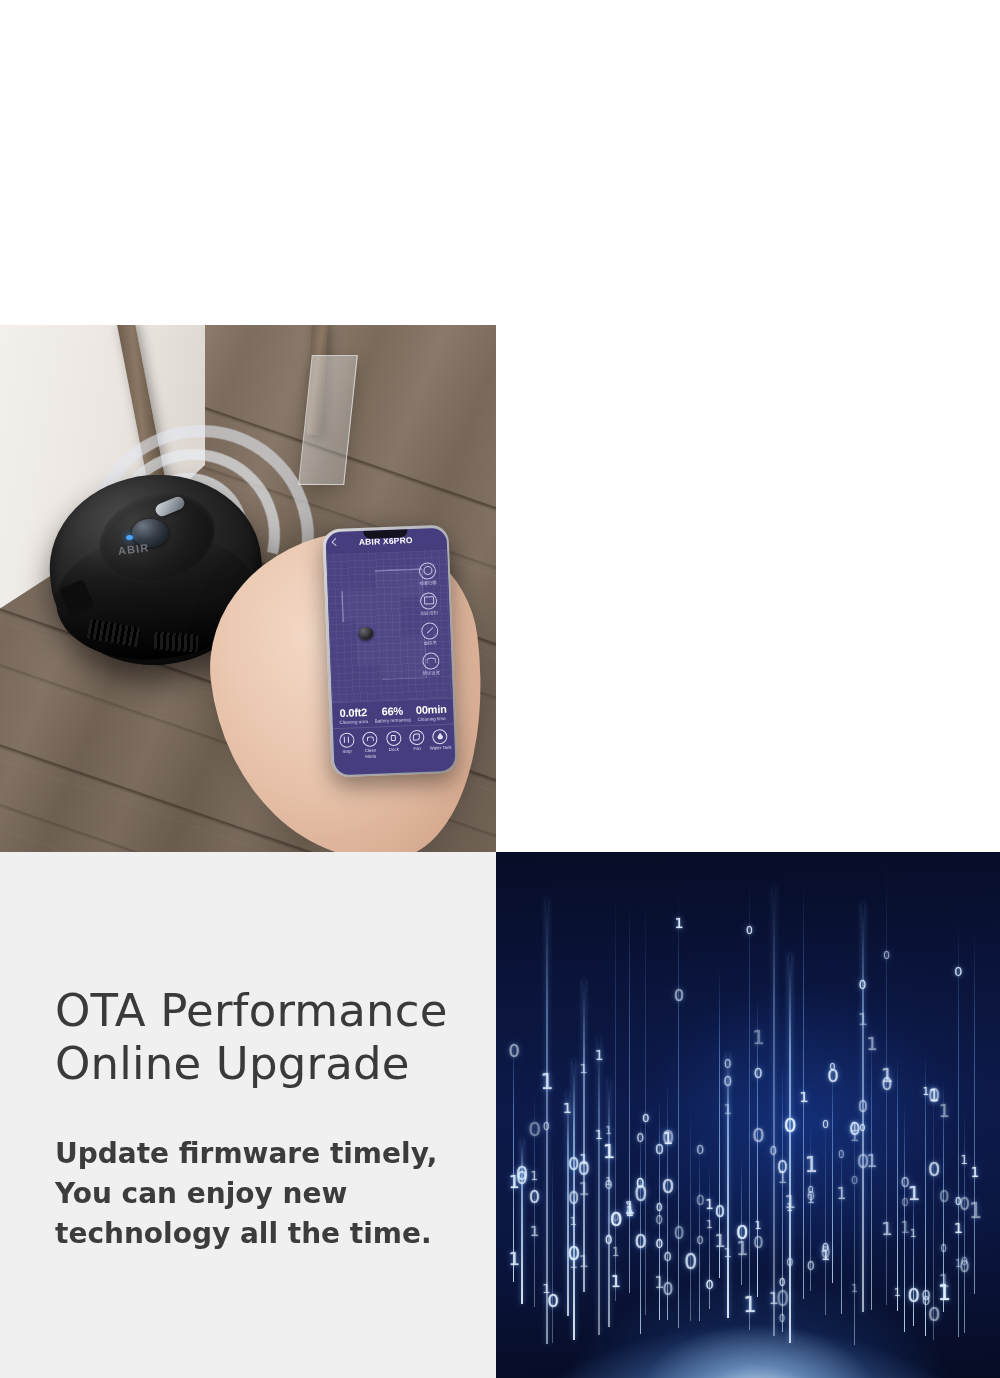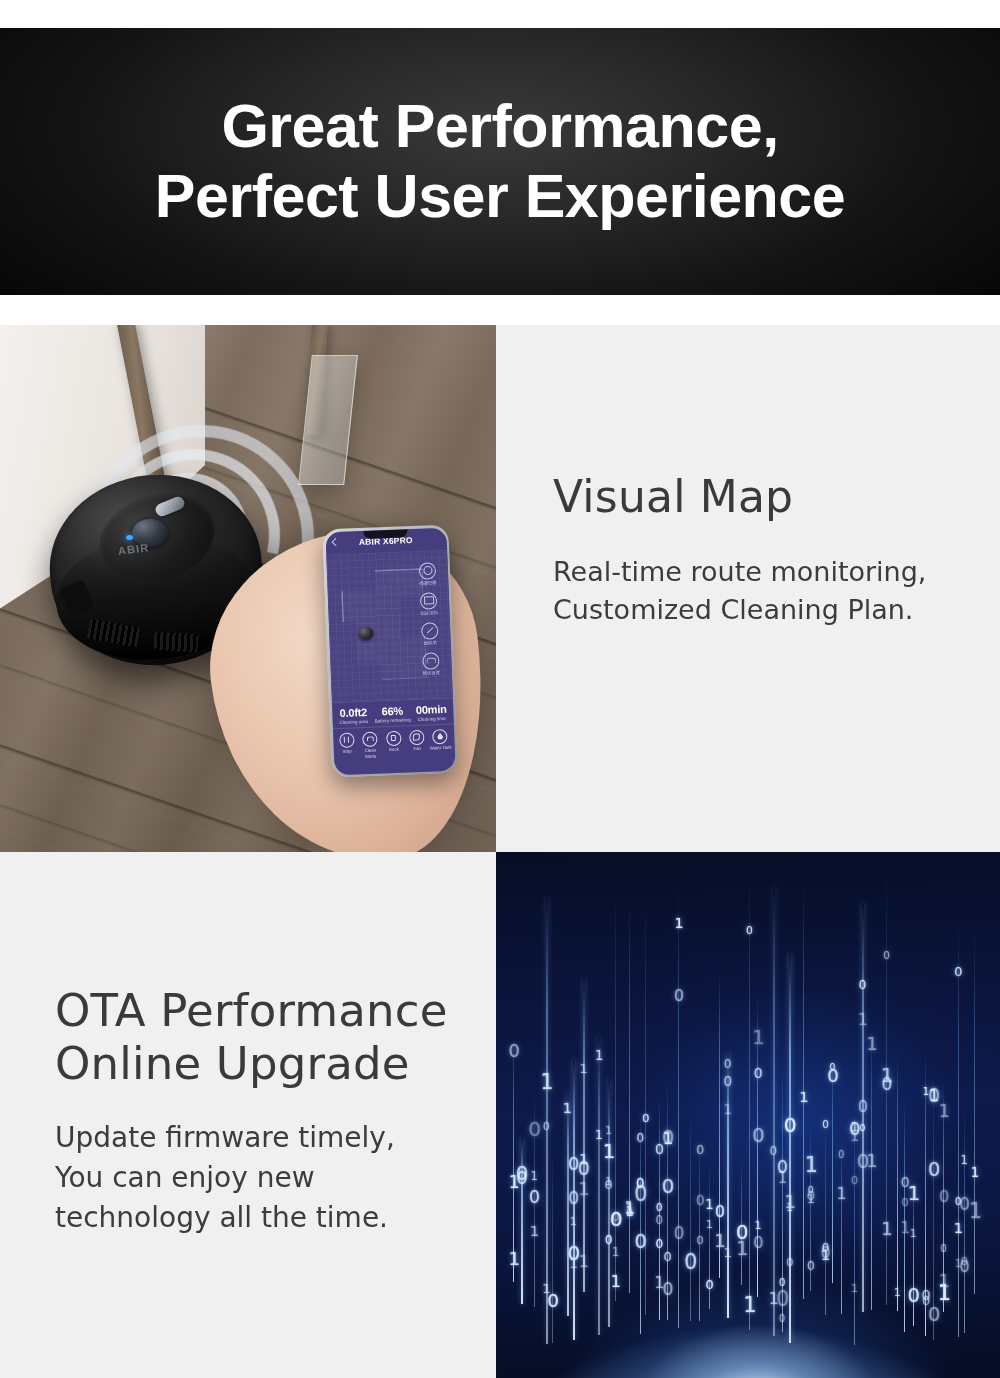--- a/index.html
+++ b/index.html
@@ -63,21 +63,21 @@
   .feature-body {
     margin-top:30px;
     font-family:"DejaVu Sans", sans-serif;
     font-weight:400;
     font-size:27px;
     line-height:1.42;
     color:#3c3c3c;
     white-space:pre-line;
   }
   .left-panel .feature-title { font-size:45px; }
-  .left-panel .feature-body { margin-top:28px; font-size:28px; }
+  .left-panel .feature-body { margin-top:44px; font-size:28px;font-weight:bold; }
 
   
   .room {
     position:absolute; inset:0;
     background:
       linear-gradient(160deg, rgba(255,255,255,0.05) 0%, rgba(0,0,0,0.16) 100%),
       linear-gradient(112deg,
         #9c8a78 0%, #8e7c6b 9%, #7e6d5e 18%, #8d7b6b 27%,
         #7a6959 36%, #8a7868 45%, #796857 54%, #8b7969 63%,
         #7b6a5a 72%, #8a7868 81%, #79685a 90%, #877565 100%);
@@ -336,26 +336,20 @@
     border-radius:50% 50% 0 0;
     background:radial-gradient(ellipse 58% 100% at 50% 100%, rgba(255,255,255,0.98) 0%, rgba(215,235,255,0.75) 30%, rgba(120,175,240,0.3) 58%, rgba(30,70,160,0) 80%);
     filter:blur(2px);
   }
 </style>
 </head>
 <body>
 
 <div class="page">
 
-  <div class="banner">
-    <div class="banner-inner">
-      <div class="banner-line">Great Performance,</div>
-      <div class="banner-line l2">Perfect User Experience</div>
-    </div>
-  </div>
 
   <div class="row row1">
 
     <div class="cell cell-photo">
       <div class="room">
         <div class="plank" style="top:-40px;"></div>
         <div class="plank s" style="top:20px;"></div>
         <div class="plank" style="top:96px;"></div>
         <div class="plank s" style="top:150px;"></div>
         <div class="plank" style="top:232px;"></div>
@@ -474,27 +468,20 @@
                   </div>
                 <div class="act-lb">Water Tank</div>
               </div>
             </div>
 
           </div>
         </div>
       </div>
     </div>
 
-    <div class="cell cell-text">
-      <div class="txt-wrap right-panel">
-        <div class="feature-title">Visual Map</div>
-        <div class="feature-body">Real-time route monitoring,
-Customized Cleaning Plan.</div>
-      </div>
-    </div>
   </div>
 
   <div class="row row2">
 
     <div class="cell cell-text-left">
       <div class="txt-wrap left-panel">
         <div class="feature-title">OTA Performance
 Online Upgrade</div>
         <div class="feature-body">Update firmware timely,
 You can enjoy new

